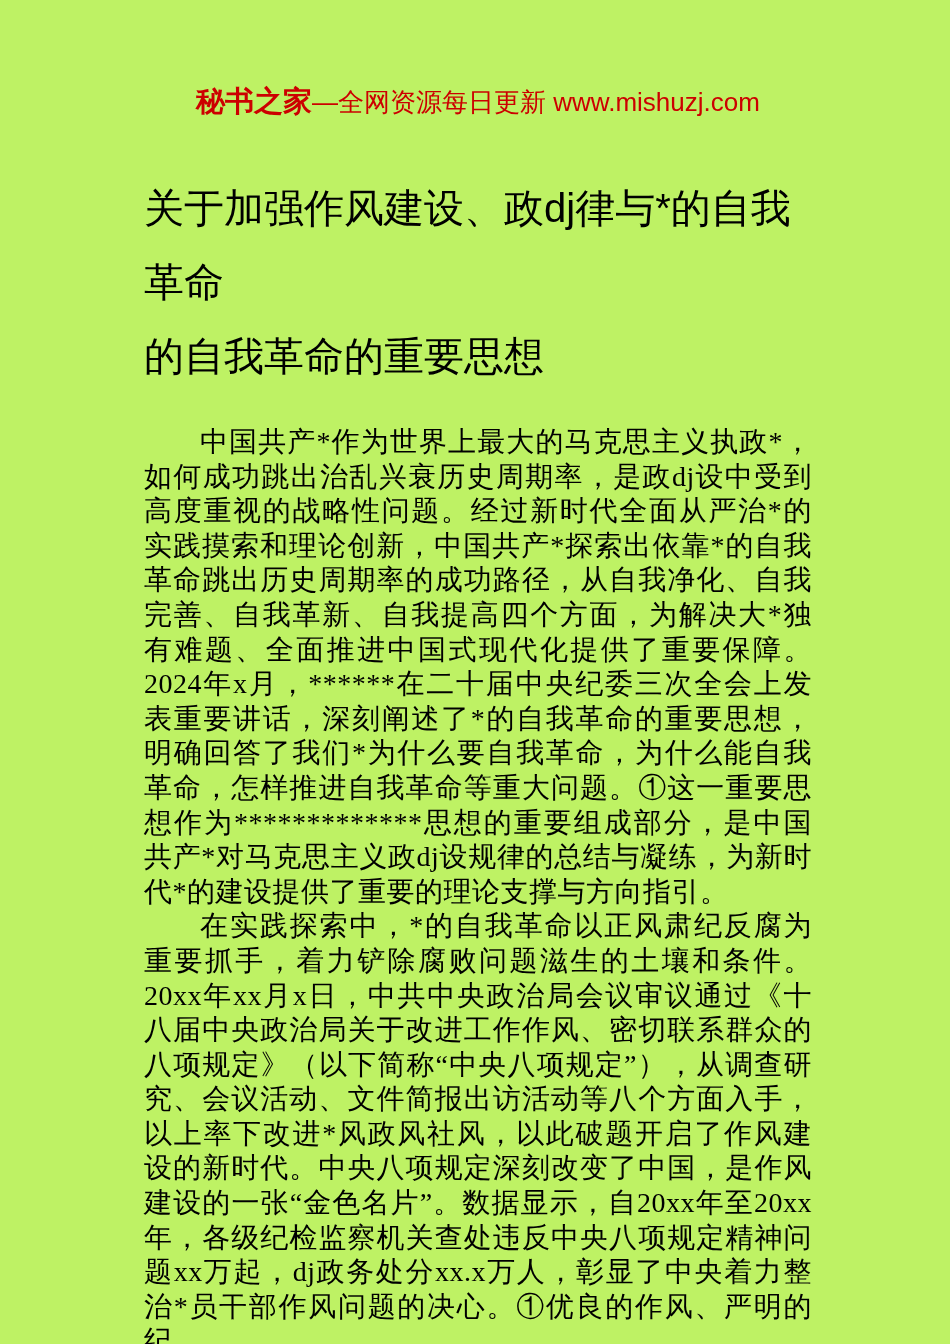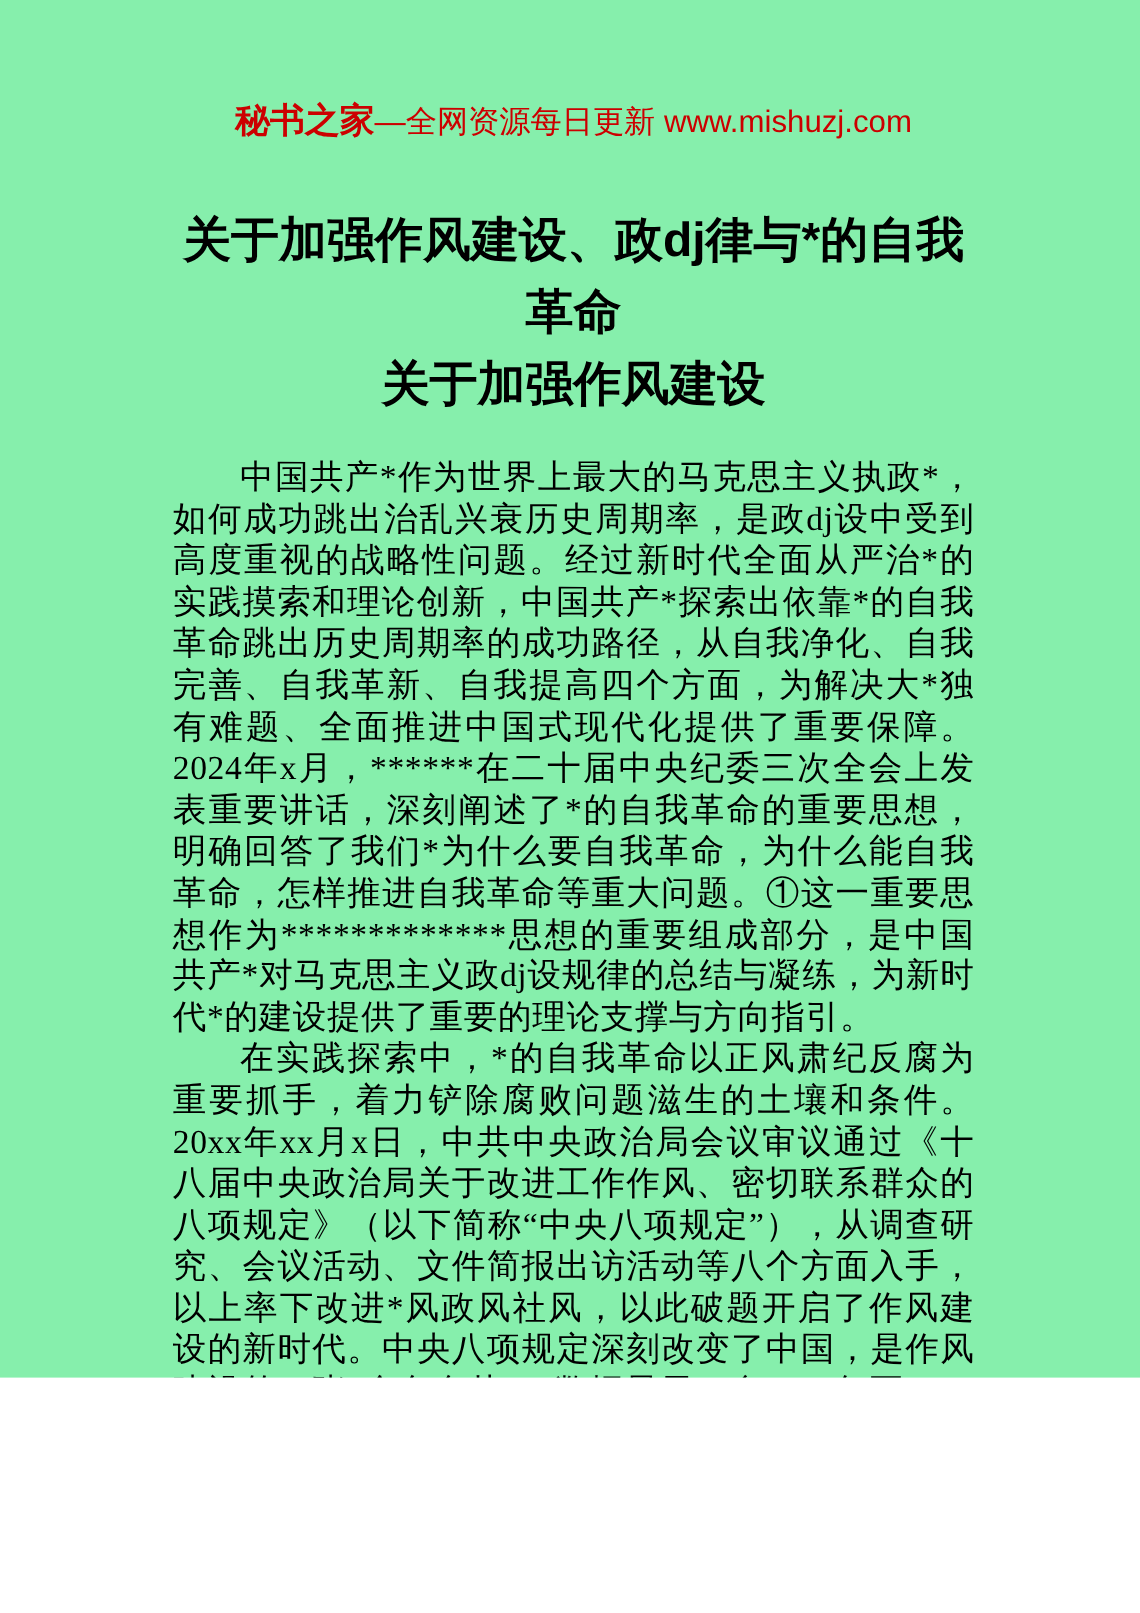--- a/index.html
+++ b/index.html
@@ -11,23 +11,23 @@
   body {
     width: 950px;
     height: 1344px;
     font-family: "Liberation Serif", "DejaVu Serif", serif;
     color: #000000;
     overflow: hidden;
   }
   .page {
     box-sizing: border-box;
     width: 950px;
-    height: 1148px;
+    height: 1344px;
     padding: 84px 138px 16px 144px;
-    background: #86efac;
+    background: #bef264;
     overflow: hidden;
   }
   .doc-header {
     text-align: center;
     font-family: "Liberation Sans", "DejaVu Sans", sans-serif;
     font-size: 26px;
     line-height: 34px;
     color: var(--header-text, #cc0000);
     white-space: nowrap;
   }
@@ -36,25 +36,25 @@
     font-size: 29px;
   }
   .site-tagline {
     font-weight: normal;
   }
   .site-url {
     font-weight: normal;
   }
   .doc-title {
     margin: 52px 0 0 0;
-    text-align: center;
+    text-align: left;
     font-family: "Liberation Sans", "DejaVu Sans", sans-serif;
     font-size: 40px;
-    font-weight: bold;
-    line-height: 60px;
+    font-weight: normal;
+    line-height: 74px;
     color: #000000;
   }
   .title-line {
     display: block;
   }
   .doc-body {
     margin-top: 32px;
     font-size: 28px;
     line-height: 34.6px;
     text-align: justify;
@@ -72,21 +72,21 @@
 <body>
 
 <div class="page">
 
   <div class="doc-header">
     <span class="site-name">秘书之家</span><span class="site-tagline">—全网资源每日更新 </span><span class="site-url">www.mishuzj.com</span>
   </div>
 
   <h1 class="doc-title">
     <span class="title-line">关于加强作风建设、政dj律与*的自我革命</span>
-    <span class="title-line">关于加强作风建设</span>
+    <span class="title-line">的自我革命的重要思想</span>
   </h1>
 
   <div class="doc-body">
     <p class="para">中国共产*作为世界上最大的马克思主义执政*，如何成功跳出治乱兴衰历史周期率，是政dj设中受到高度重视的战略性问题。经过新时代全面从严治*的实践摸索和理论创新，中国共产*探索出依靠*的自我革命跳出历史周期率的成功路径，从自我净化、自我完善、自我革新、自我提高四个方面，为解决大*独有难题、全面推进中国式现代化提供了重要保障。2024年x月，******在二十届中央纪委三次全会上发表重要讲话，深刻阐述了*的自我革命的重要思想，明确回答了我们*为什么要自我革命，为什么能自我革命，怎样推进自我革命等重大问题。①这一重要思想作为*************思想的重要组成部分，是中国共产*对马克思主义政dj设规律的总结与凝练，为新时代*的建设提供了重要的理论支撑与方向指引。</p>
     <p class="para">在实践探索中，*的自我革命以正风肃纪反腐为重要抓手，着力铲除腐败问题滋生的土壤和条件。20xx年xx月x日，中共中央政治局会议审议通过《十八届中央政治局关于改进工作作风、密切联系群众的八项规定》（以下简称“中央八项规定”），从调查研究、会议活动、文件简报出访活动等八个方面入手，以上率下改进*风政风社风，以此破题开启了作风建设的新时代。中央八项规定深刻改变了中国，是作风建设的一张“金色名片”。数据显示，自20xx年至20xx年，各级纪检监察机关查处违反中央八项规定精神问题xx万起，dj政务处分xx.x万人，彰显了中央着力整治*员干部作风问题的决心。①优良的作风、严明的纪</p>
   </div>
 
 </div>
 
 </body></html>

